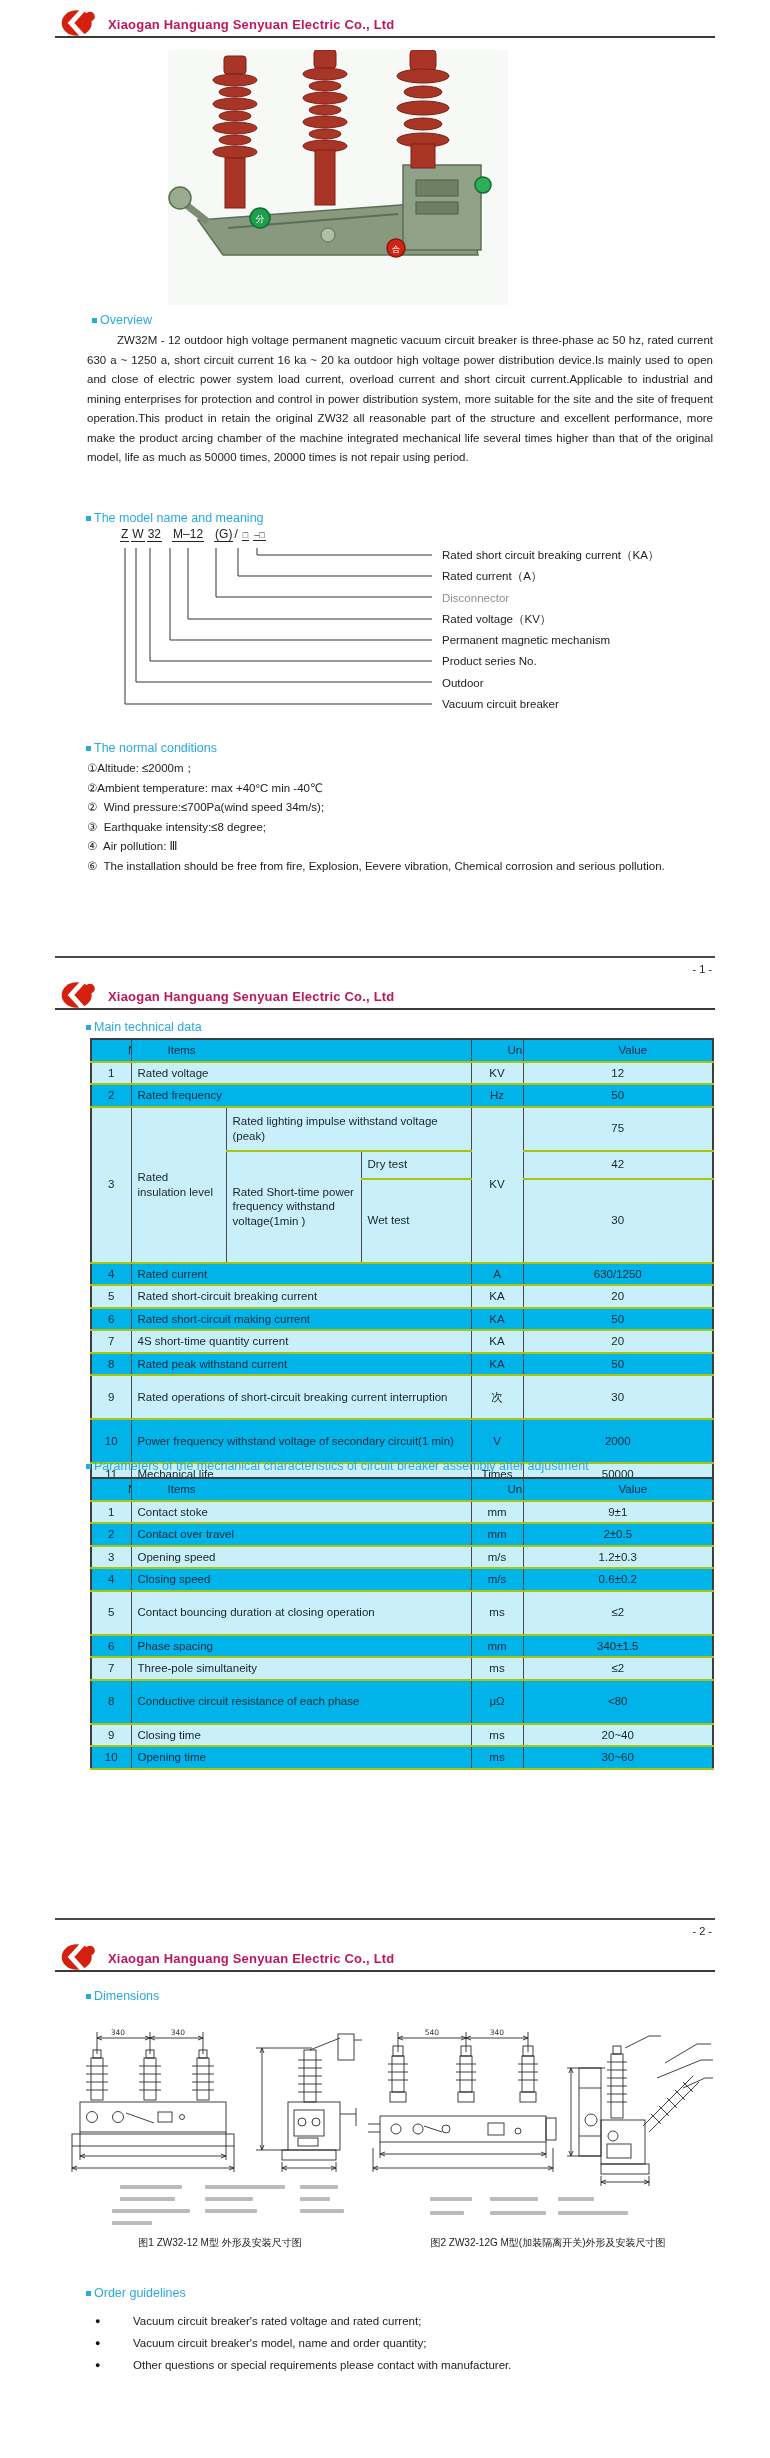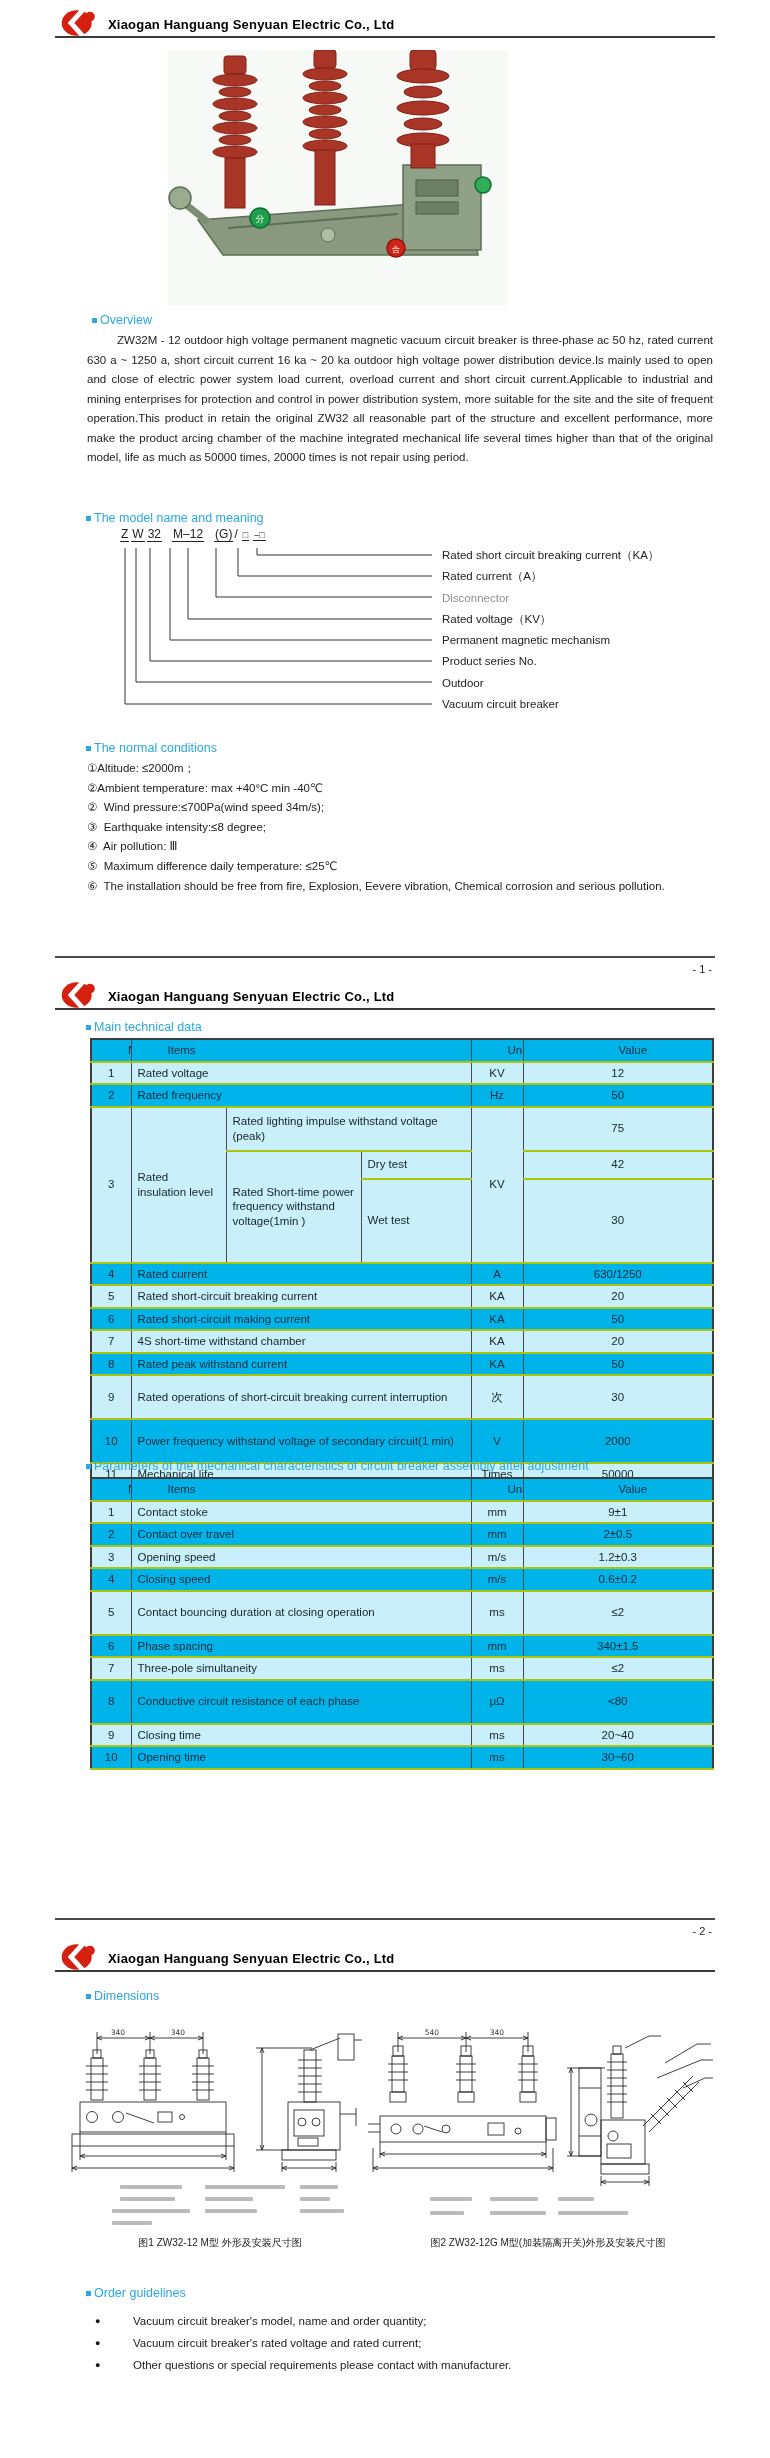--- a/index.html
+++ b/index.html
@@ -1,20 +1,20 @@
 <!DOCTYPE html>
 <html><head>
 <meta charset="utf-8">
 <style>
   html,body{margin:0;padding:0;background:#e8e8e8;}
   #doc{position:relative;width:770px;height:2458px;background:#ffffff;margin:0 auto;
        font-family:"Liberation Sans","DejaVu Sans",sans-serif;color:#1c1c1c;overflow:hidden;}
   .abs{position:absolute;}
   
-  .co-name{font-size:13px;font-weight:bold;color:#000000;letter-spacing:.2px;}
+  .co-name{font-size:13px;font-weight:bold;color:#be185d;letter-spacing:.2px;}
   .hdr-rule{height:2px;background:#3a3a3a;}
   .pg-rule{height:2px;background:#4a4a4a;}
   .pg-num{font-size:11px;color:#222;text-align:right;width:60px;}
   
   .sec{font-size:12.5px;color:#2aa9e0;}
   .sec .sq{display:inline-block;width:5px;height:5px;background:#2aa9e0;margin-right:3px;vertical-align:1px;}
   
   .body-par{font-size:11.5px;line-height:19.5px;text-align:justify;text-indent:30px;color:#222;}
   .cond{font-size:11.5px;line-height:19.6px;color:#222;padding-left:27px;text-indent:-27px;white-space:pre-wrap;}
   
@@ -146,21 +146,20 @@
     <div class="mlabel">Vacuum circuit breaker</div>
   </div>
 
   <div class="abs sec" style="left:86px;top:741px;"><span class="sq"></span><span>The normal conditions</span></div>
   <div class="abs" style="left:87px;top:759px;width:626px;">
     <div class="cond">①Altitude: ≤2000m；</div>
     <div class="cond">②Ambient temperature: max +40°C min -40℃</div>
     <div class="cond">②  Wind pressure:≤700Pa(wind speed 34m/s);</div>
     <div class="cond">③  Earthquake intensity:≤8 degree;</div>
     <div class="cond">④  Air pollution: Ⅲ</div>
-    <div class="cond">⑤  Maximum difference daily temperature: ≤25℃</div>
     <div class="cond">⑥  The installation should be free from fire, Explosion, Eevere vibration, Chemical corrosion and serious pollution.</div>
   </div>
 
   <div class="abs pg-rule" style="left:55px;top:956px;width:660px;"></div>
   <div class="abs pg-num" style="left:652px;top:963px;">- 1 -</div>
 
   <div class="abs" style="left:58px;top:980px;">
     <svg width="42" height="30" viewBox="0 0 34 26">
       <ellipse cx="15" cy="13" rx="13" ry="11" fill="#d6200f"></ellipse>
       <path d="M20 2 L10 13 L20 24" stroke="#ffffff" stroke-width="4.2" fill="none"></path>
@@ -229,21 +228,21 @@
         <td class="c">20</td>
       </tr>
       <tr class="bt">
         <td class="c">6</td>
         <td class="l" colspan="3">Rated short-circuit making current</td>
         <td class="c">KA</td>
         <td class="c">50</td>
       </tr>
       <tr class="lt">
         <td class="c">7</td>
-        <td class="l" colspan="3">4S short-time withstand chamber</td>
+        <td class="l" colspan="3">4S short-time quantity current</td>
         <td class="c">KA</td>
         <td class="c">20</td>
       </tr>
       <tr class="bt">
         <td class="c">8</td>
         <td class="l" colspan="3">Rated peak withstand current</td>
         <td class="c">KA</td>
         <td class="c">50</td>
       </tr>
       <tr class="lt">
@@ -570,18 +569,18 @@
   <div class="note-bar" style="left:558px;top:2197px;width:36px;"></div>
   <div class="note-bar" style="left:430px;top:2211px;width:34px;"></div>
   <div class="note-bar" style="left:490px;top:2211px;width:56px;"></div>
   <div class="note-bar" style="left:558px;top:2211px;width:70px;"></div>
 
   <div class="abs fig-cap" style="left:80px;top:2236px;width:280px;">图1 ZW32-12 M型 外形及安装尺寸图</div>
   <div class="abs fig-cap" style="left:392px;top:2236px;width:312px;">图2 ZW32-12G M型(加装隔离开关)外形及安装尺寸图</div>
 
   <div class="abs sec" style="left:86px;top:2286px;"><span class="sq"></span><span>Order guidelines</span></div>
   <div class="abs" style="left:93px;top:2310px;width:620px;">
+    <div class="order-item">Vacuum circuit breaker's rated voltage and rated current;</div>
     <div class="order-item">Vacuum circuit breaker's  model, name and order quantity;</div>
-    <div class="order-item">Vacuum circuit breaker's rated voltage and rated current;</div>
     <div class="order-item">Other questions or special requirements please contact with manufacturer.</div>
   </div>
 
 </div>
 
 </body></html>

